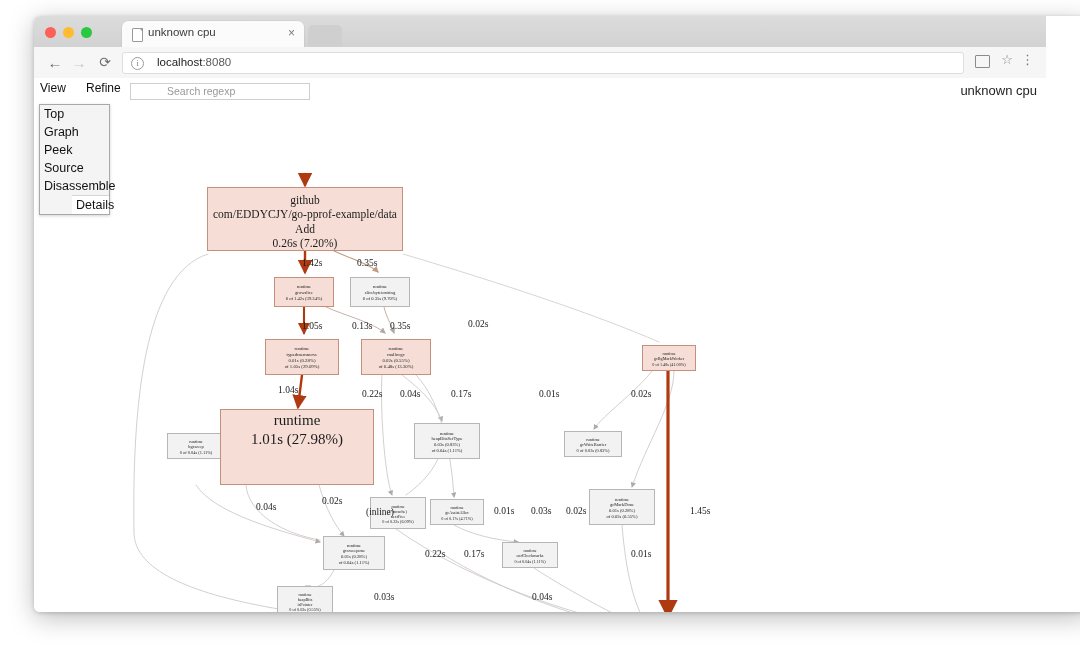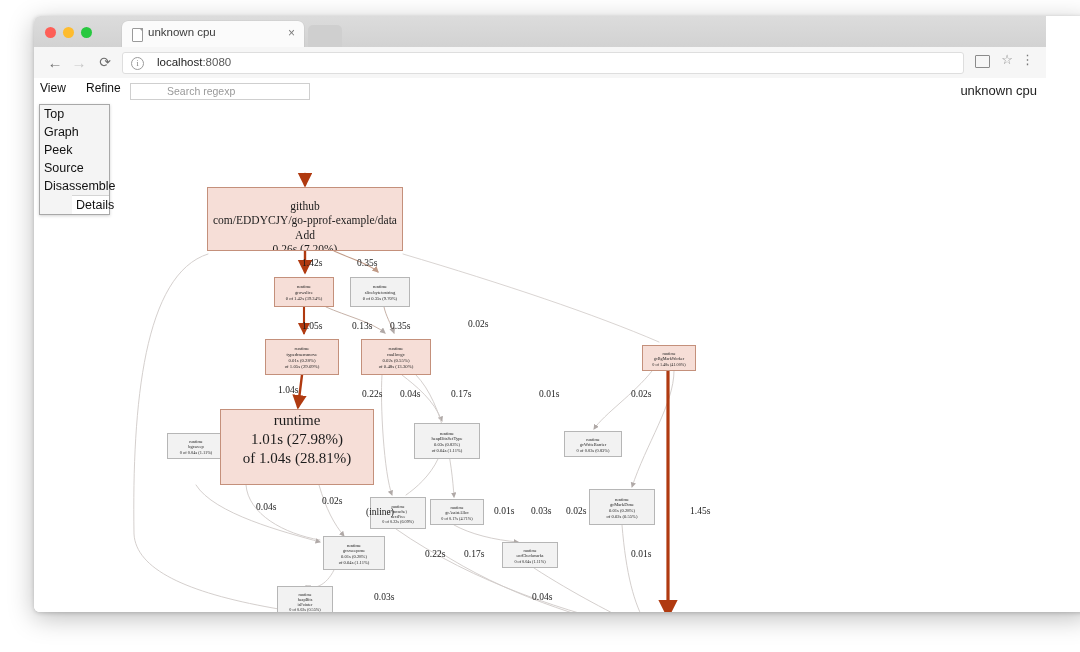--- a/index.html
+++ b/index.html
@@ -214,21 +214,21 @@
 
             <path d="M614,520 C600,540 580,548 566,556" stroke="#cfc9c7" stroke-width=".9"></path>
             <path d="M622,520 C616,538 606,548 600,556" stroke="#cfc9c7" stroke-width=".9"></path>
             <path d="M634,520 L634,560" stroke="#b03a10" stroke-width="2.6"></path>
             <path d="M646,520 C654,538 664,548 672,556" stroke="#cfc9c7" stroke-width=".9"></path>
             <path d="M654,520 C676,538 700,548 714,556" stroke="#cfc9c7" stroke-width=".9"></path>
             <path d="M660,520 C692,538 732,548 754,556" stroke="#cfc9c7" stroke-width=".9"></path>
           </g>
         </svg>
 
-      <div class="node warm" style="left: 173px; top: 83px; width: 196px; height: 64px; font-size: 11.5px; line-height: 14.375px; padding-top: 11px;">
+      <div class="node warm" style="left: 173px; top: 83px; width: 196px; height: 64px; font-size: 11.5px; line-height: 14.375px; padding-top: 5px;">
             <span class="ln">github</span>
             <span class="ln">com/EDDYCJY/go-pprof-example/data</span>
             <span class="ln">Add</span>
             <span class="ln">0.26s (7.20%)</span>
             <span class="ln">of 2.05s (56.79%)</span>
           </div>
           <div class="node warm" style="left: 240px; top: 173px; width: 60px; height: 30px; font-size: 4.6px; line-height: 5.75px; padding-top: 6.375px;">
             <span class="ln">runtime</span>
             <span class="ln">growslice</span>
             <span class="ln">0 of 1.42s (39.34%)</span>
@@ -256,21 +256,20 @@
             <span class="ln">0 of 1.48s (41.00%)</span>
           </div>
           <div class="node cool" style="left: 133px; top: 329px; width: 58px; height: 26px; font-size: 4.4px; line-height: 5.5px; padding-top: 4.75px;">
             <span class="ln">runtime</span>
             <span class="ln">bgsweep</span>
             <span class="ln">0 of 0.04s (1.11%)</span>
           </div>
           <div class="node warm" style="left: 186px; top: 305px; width: 154px; height: 76px; font-size: 15px; line-height: 18.75px; padding-top: 1px;">
             <span class="ln">runtime</span>
             <span class="ln">1.01s (27.98%)</span>
-            <span class="ln">of 1.04s (28.81%)</span>
           </div>
           <div class="node cool" style="left: 380px; top: 319px; width: 66px; height: 36px; font-size: 4.6px; line-height: 5.75px; padding-top: 6.5px;">
             <span class="ln">runtime</span>
             <span class="ln">heapBitsSetType</span>
             <span class="ln">0.03s (0.83%)</span>
             <span class="ln">of 0.04s (1.11%)</span>
           </div>
           <div class="node cool" style="left: 530px; top: 327px; width: 58px; height: 26px; font-size: 4.4px; line-height: 5.5px; padding-top: 4.75px;">
             <span class="ln">runtime</span>
             <span class="ln">gcWriteBarrier</span>

